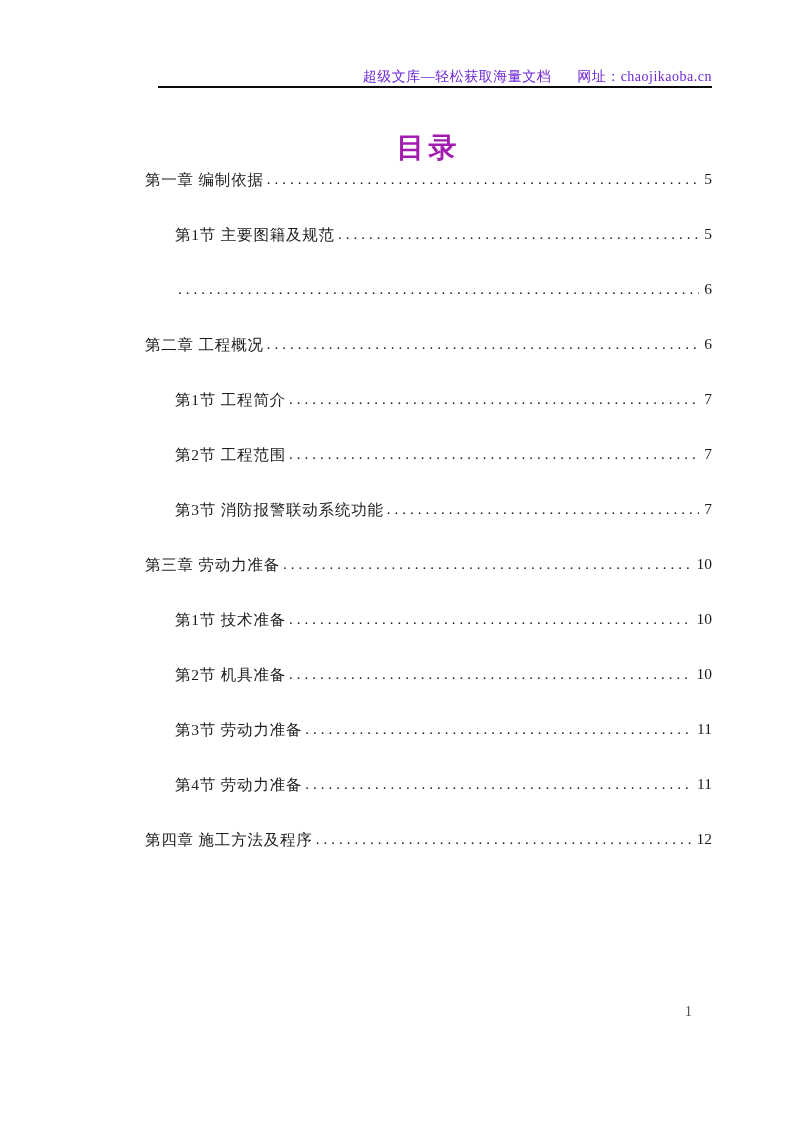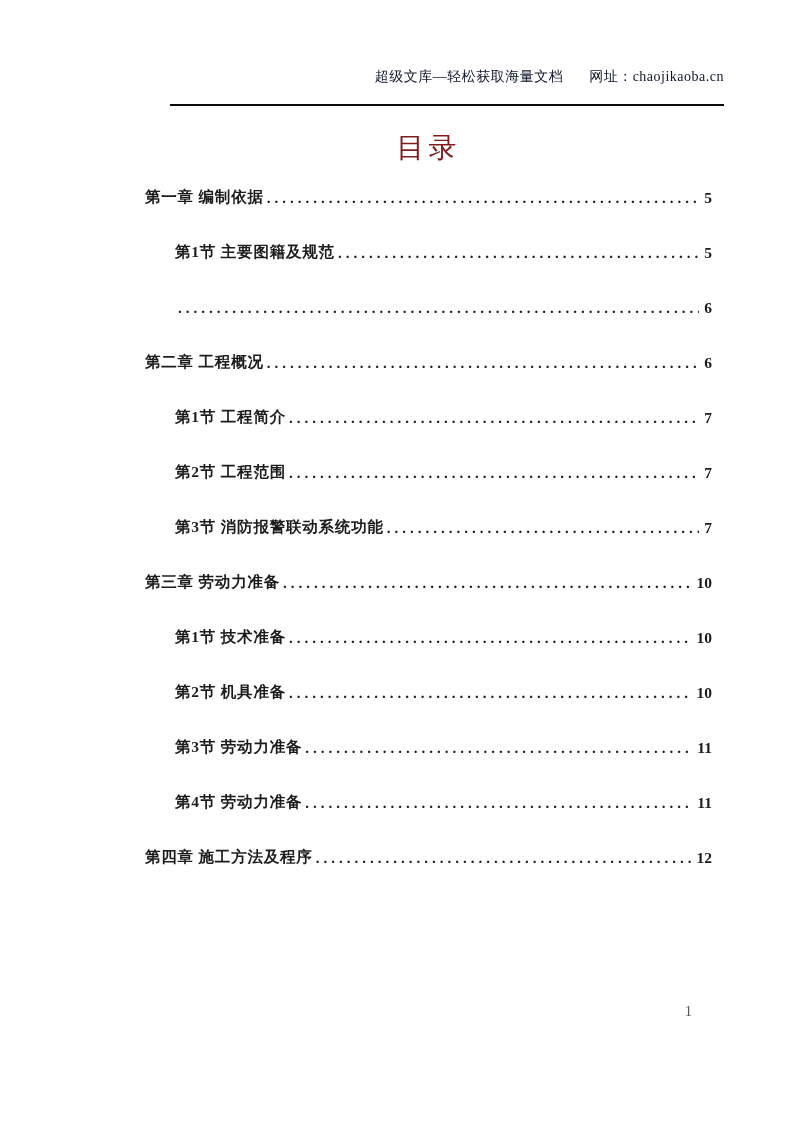--- a/index.html
+++ b/index.html
@@ -12,57 +12,56 @@
     position: relative;
     width: 793px;
     height: 1122px;
     background: #ffffff;
     overflow: hidden;
   }
   
   .doc-header {
     position: absolute;
     top: 68px;
-    left: 170px;
+    left: 158px;
     width: 554px;
     text-align: right;
     font-size: 14px;
     letter-spacing: 0.5px;
-    color: #0f172a;
+    color: #6d28d9;
     border-bottom: 2px solid #0a0a0a;
-    padding-bottom: 18px;
+    padding-bottom: 0;
     white-space: nowrap;
   }
   .doc-header .url { margin-left: 26px; }
   
   .doc-title {
     position: absolute;
     top: 129px;
     left: 145px;
     width: 567px;
     text-align: center;
     font-size: 28px;
-    font-weight: normal;
+    font-weight: bold;
     letter-spacing: 4px;
-    color: #7f1d1d;
+    color: #a21caf;
   }
   
   .toc {
     position: absolute;
     top: 170px;
     left: 145px;
     width: 567px;
   }
   .toc-row {
     height: 55px;
     display: flex;
-    align-items: center;
+    align-items: flex-start;
     font-size: 15.5px;
     cursor: pointer;
-    font-weight: bold;
   }
   .toc-row.level-2 { padding-left: 30px; }
   .toc-label {
     white-space: nowrap;
     letter-spacing: 0.8px;
     color: #1c1c1c;
   }
   .toc-dots {
     flex: 1;
     overflow: hidden;

